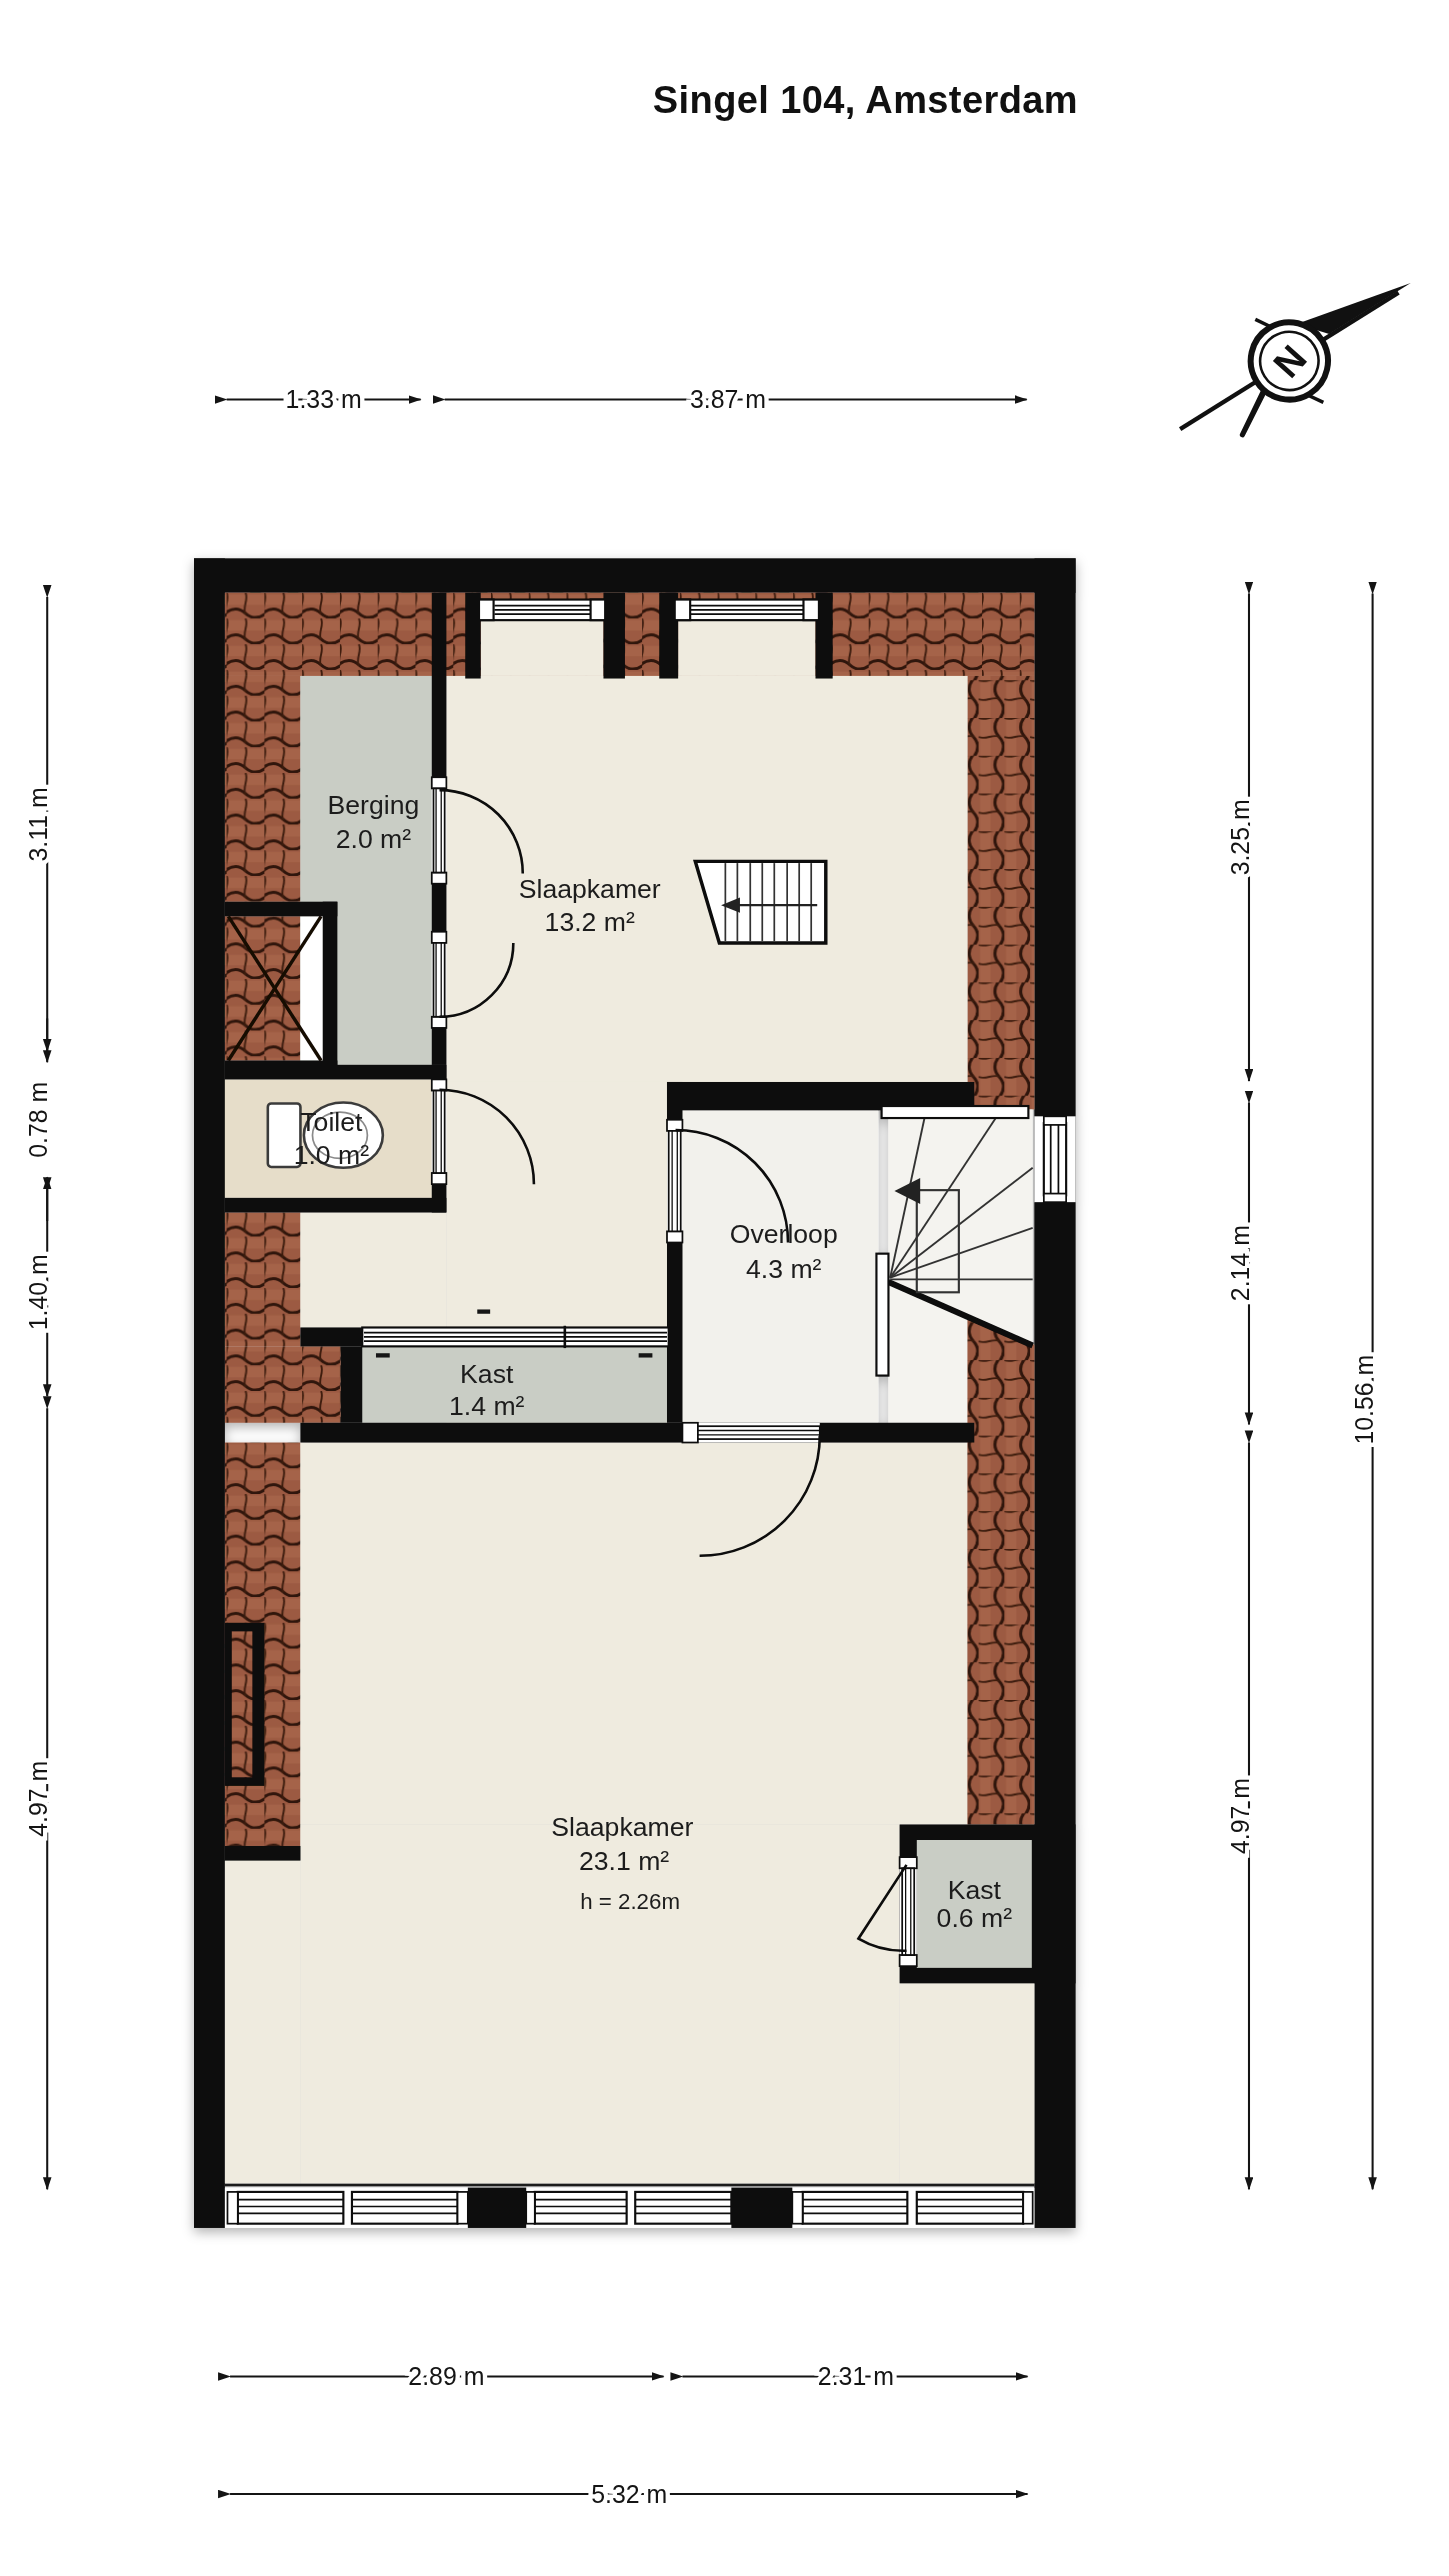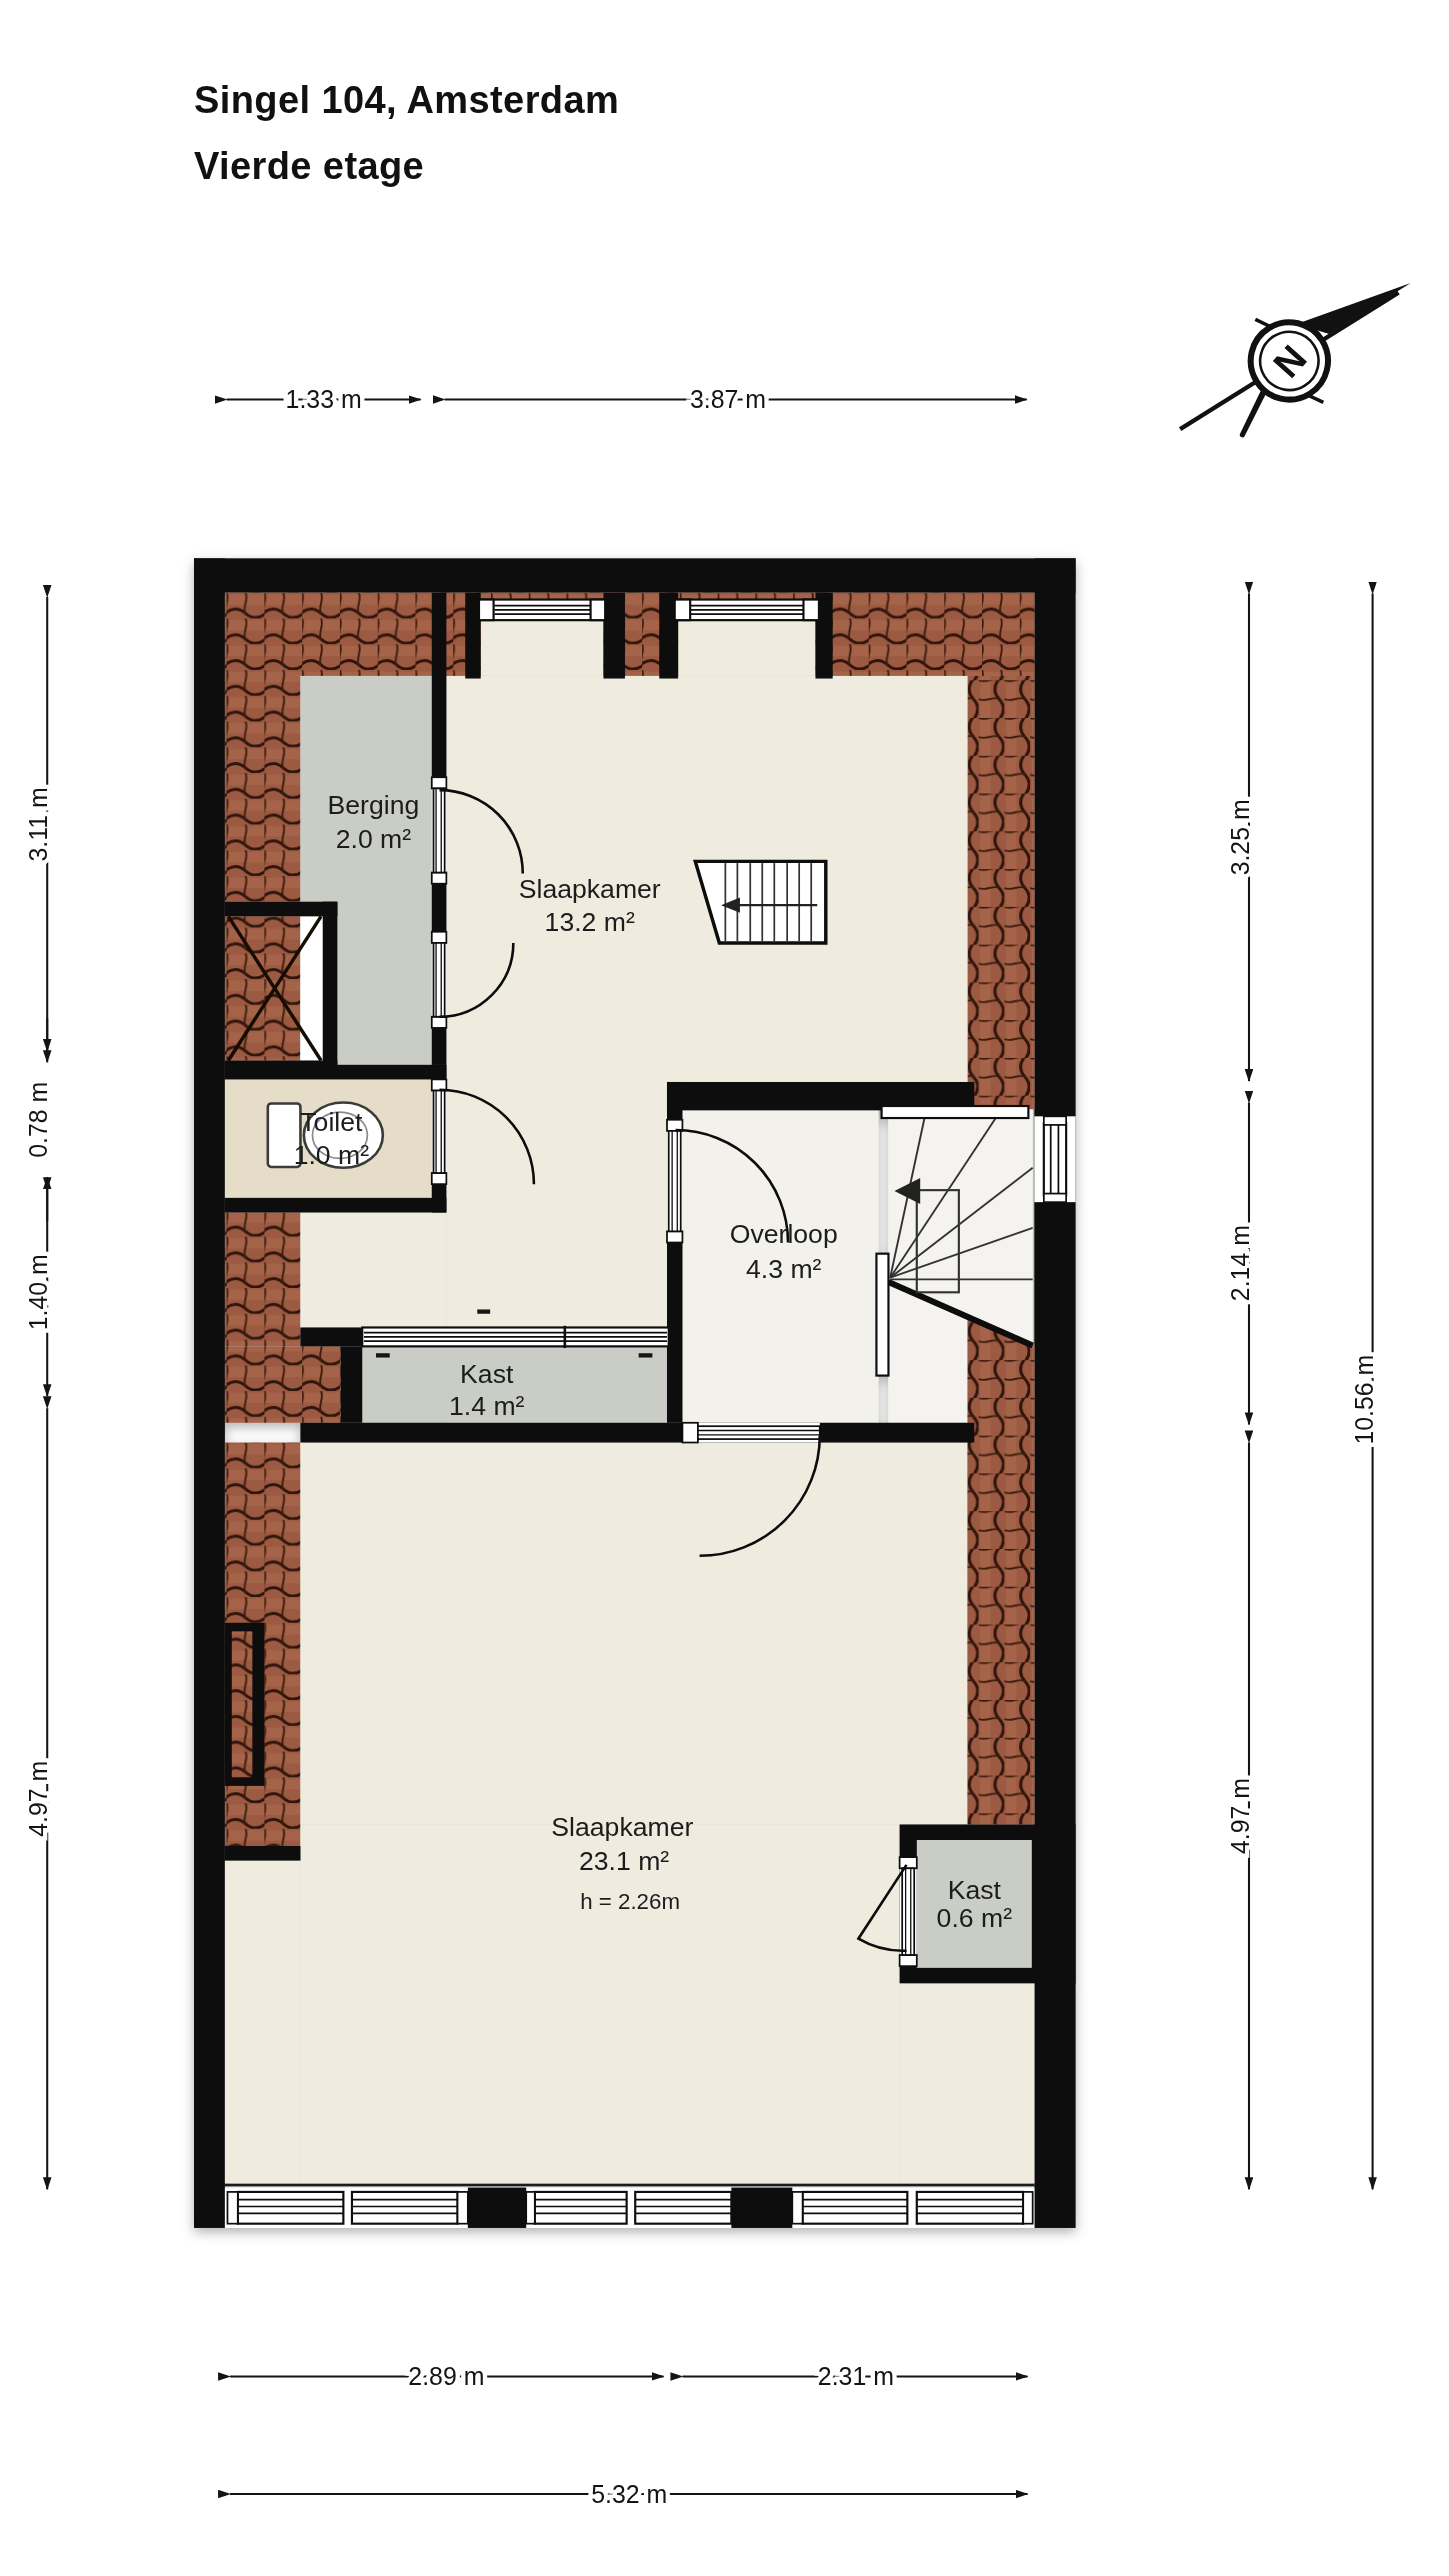--- a/index.html
+++ b/index.html
@@ -1,30 +1,29 @@
 <!DOCTYPE html>
 <html style="font-size:13.7px"><head>
 <meta charset="utf-8">
 <style>
   html,body{margin:0;padding:0;background:#ffffff;}
   body{width:1449px;height:2576px;position:relative;font-family:"Liberation Sans",sans-serif;overflow:hidden;}
-  .title-block{position:absolute;left:194px;top:67px;width:884px;text-align:left;color:#111;}
+  .title-block{position:absolute;left:194px;top:67px;width:884px;text-align:right;color:#111;}
   .title-block div{font-size:38px;font-weight:bold;line-height:66px;letter-spacing:0.4px;}
   svg{position:absolute;left:0;top:0;}
   text{font-family:"Liberation Sans",sans-serif;}
   .roomlabel{font-size:31px;fill:#1c1c1c;}
   .roomsub{font-size:26px;fill:#1c1c1c;}
   .dimtext{font-size:29px;fill:#141414;paint-order:stroke;stroke:#ffffff;stroke-width:10px;}
 </style>
 </head>
 <body>
 
 <div class="title-block">
   <div>Singel 104, Amsterdam</div>
-  <div>Vierde etage</div>
 </div>
 
 <svg width="1449" height="2576" viewBox="0 0 1688 3000">
 <defs>
   <pattern id="tilesH" width="44" height="30" patternUnits="userSpaceOnUse">
     <rect width="44" height="30" fill="#9c5a42"></rect>
     <rect y="2" width="44" height="12" fill="#ad6a4d" opacity="0.55"></rect>
     <path d="M-2,24 Q11,14 22,24 Q33,34 46,24" stroke="#2f150a" stroke-width="3.5" fill="none"></path>
     <path d="M0,0 C4,8 -4,17 0,25" stroke="#3c1c0e" stroke-width="2.2" fill="none"></path>
     <path d="M22,0 C26,8 18,17 22,25" stroke="#3c1c0e" stroke-width="2.2" fill="none"></path>

